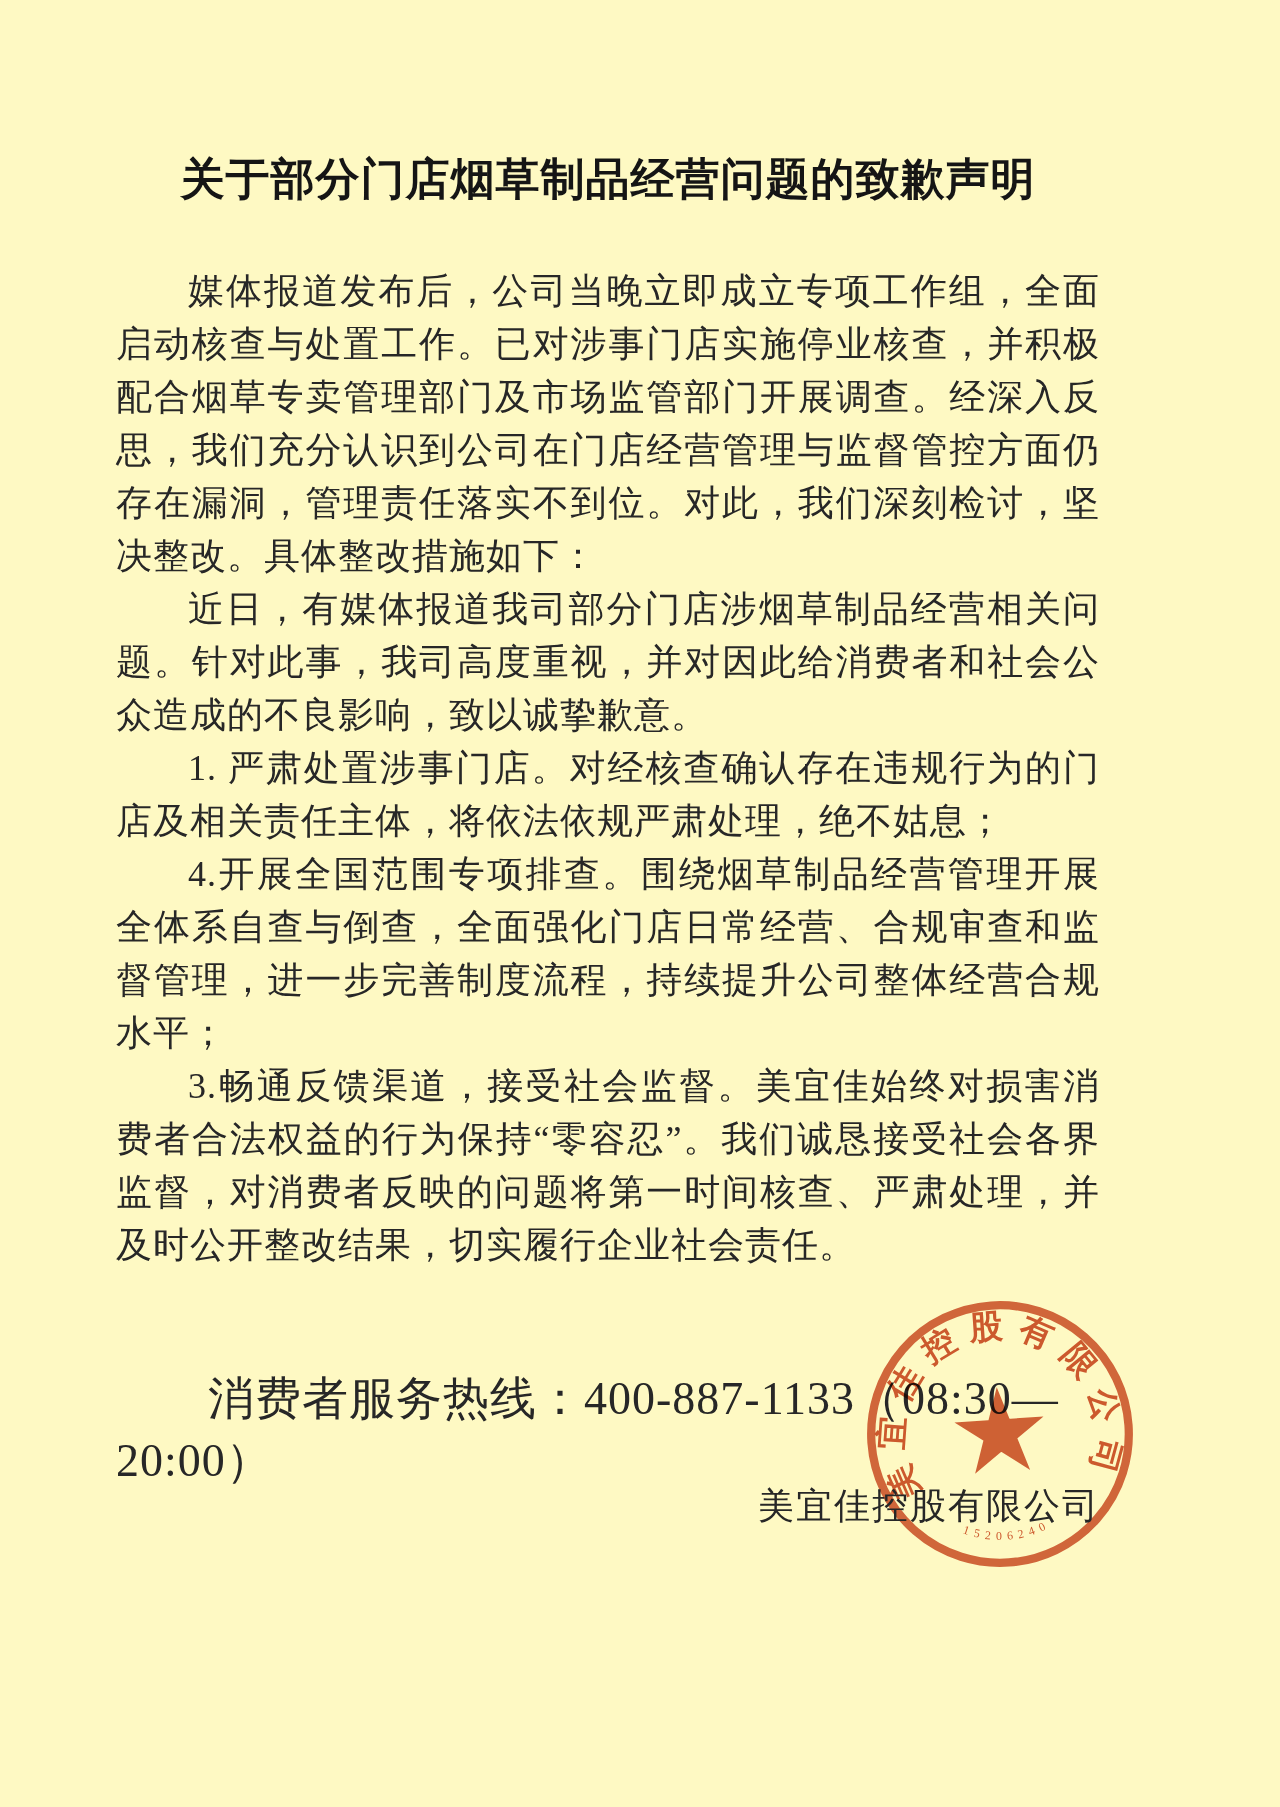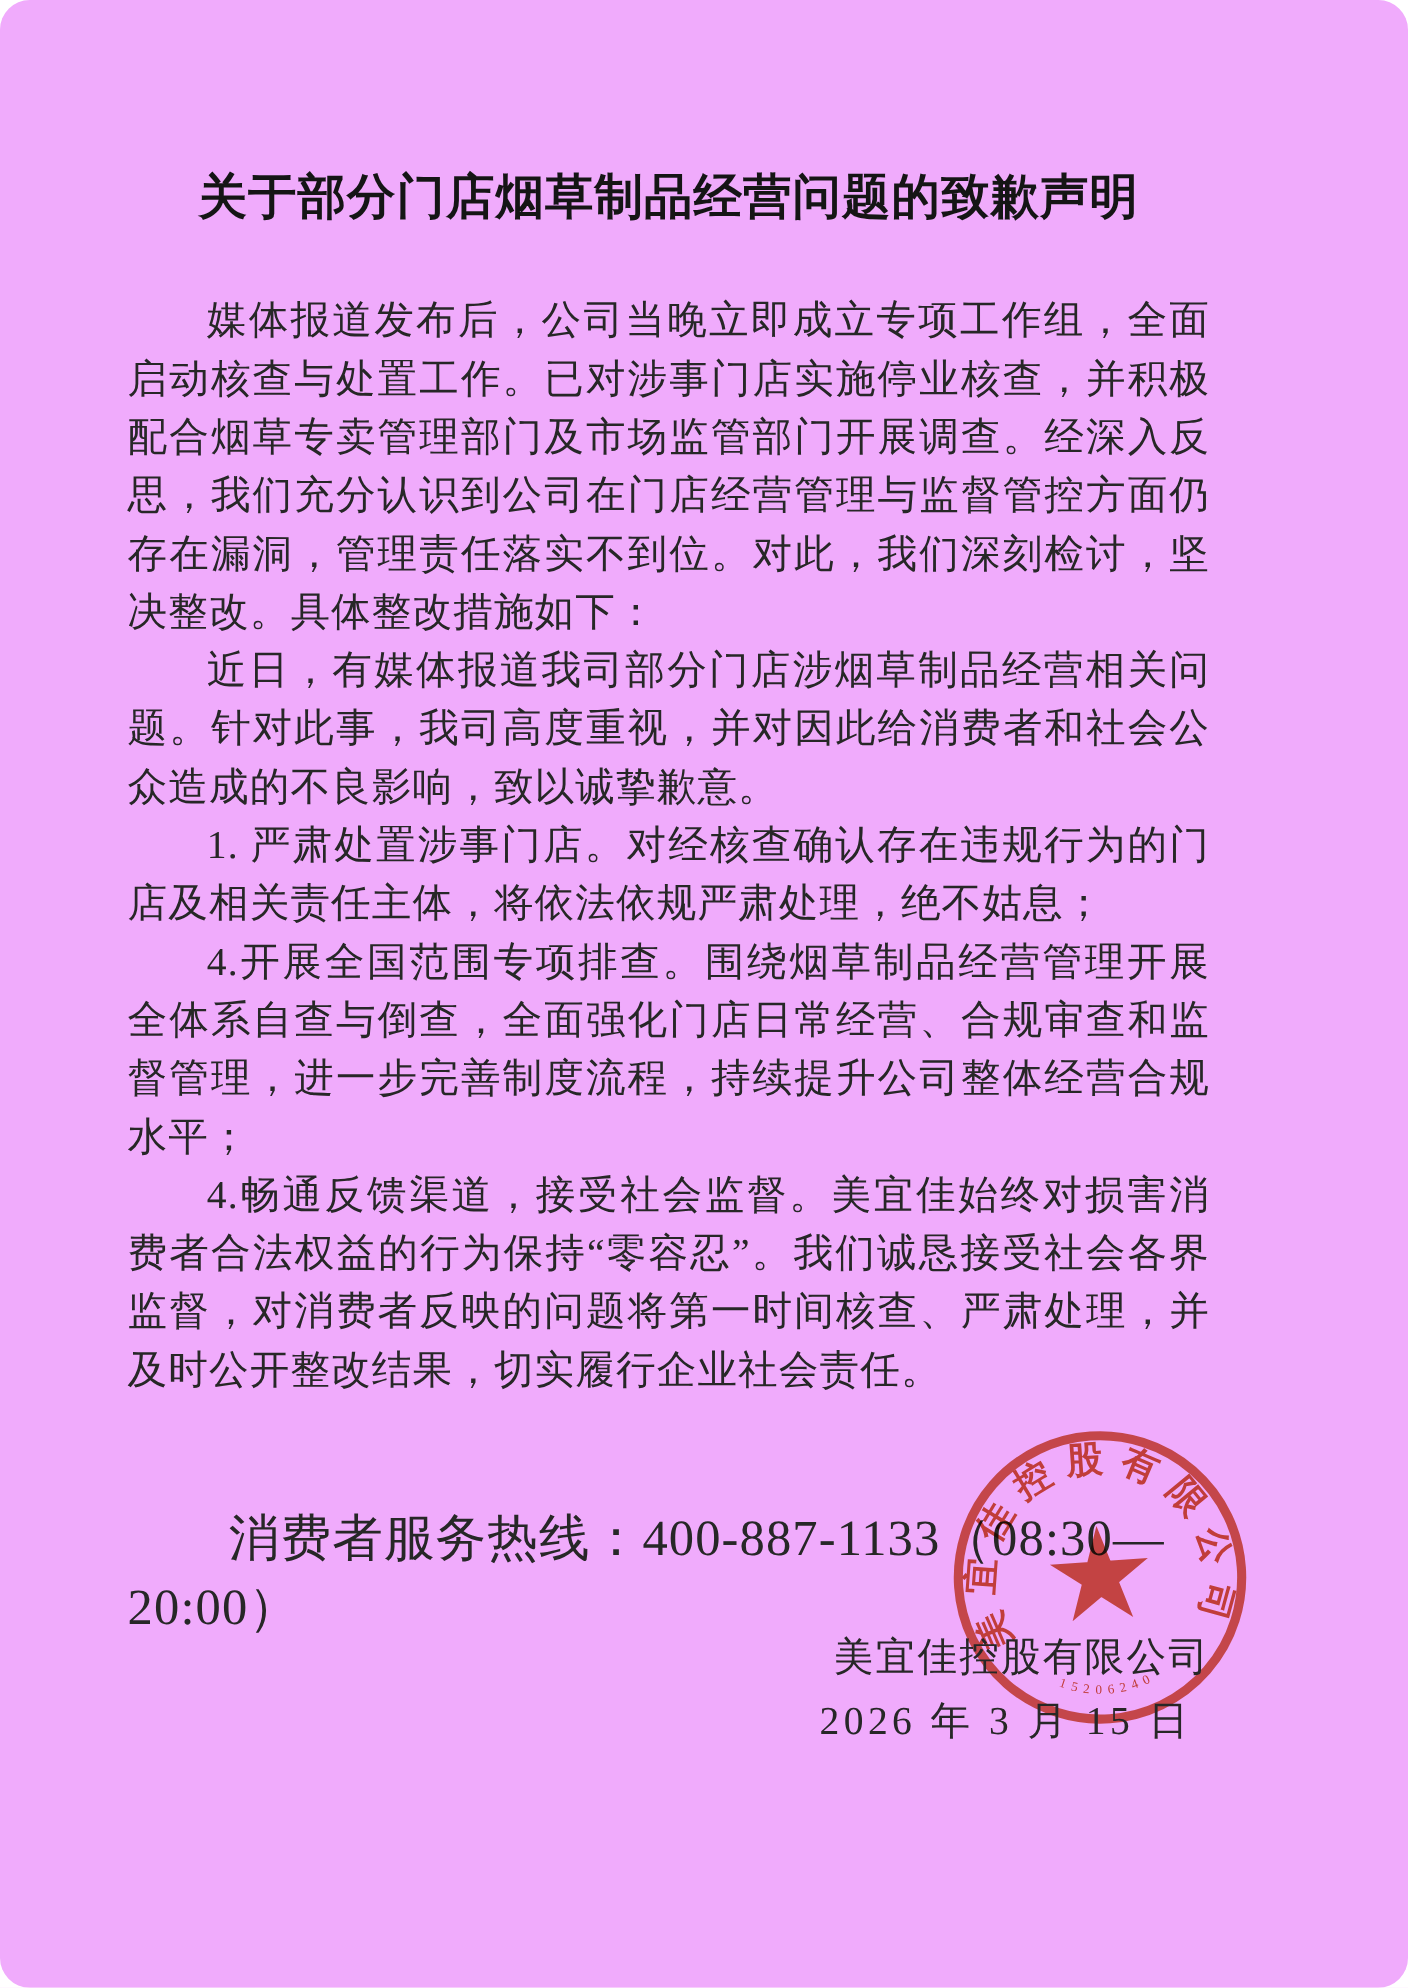--- a/index.html
+++ b/index.html
@@ -4,24 +4,23 @@
 <style>
   html, body { margin: 0; padding: 0; }
   body {
     width: 1280px; height: 1807px;
     background: #ffffff;
     font-family: "Liberation Serif", "DejaVu Serif", serif;
   }
   .page {
     position: relative;
     width: 1280px; height: 1807px;
-    background: #f0abfc;
+    background: #fef9c3;
     overflow: hidden;
     color: #272727;
-    border-radius: 27px;
   }
   .title {
     margin: 0;
     padding: 150px 180px 0 116px;
     text-align: center;
     font-size: 44px;
     font-weight: 700;
     letter-spacing: 1px;
     color: #151515;
   }
@@ -72,21 +71,21 @@
 
 <div class="page">
 
   <h1 class="title">关于部分门店烟草制品经营问题的致歉声明</h1>
 
   <div class="content">
     <p>媒体报道发布后，公司当晚立即成立专项工作组，全面启动核查与处置工作。已对涉事门店实施停业核查，并积极配合烟草专卖管理部门及市场监管部门开展调查。经深入反思，我们充分认识到公司在门店经营管理与监督管控方面仍存在漏洞，管理责任落实不到位。对此，我们深刻检讨，坚决整改。具体整改措施如下：</p>
     <p>近日，有媒体报道我司部分门店涉烟草制品经营相关问题。针对此事，我司高度重视，并对因此给消费者和社会公众造成的不良影响，致以诚挚歉意。</p>
     <p>1. 严肃处置涉事门店。对经核查确认存在违规行为的门店及相关责任主体，将依法依规严肃处理，绝不姑息；</p>
     <p>4.开展全国范围专项排查。围绕烟草制品经营管理开展全体系自查与倒查，全面强化门店日常经营、合规审查和监督管理，进一步完善制度流程，持续提升公司整体经营合规水平；</p>
-    <p>4.畅通反馈渠道，接受社会监督。美宜佳始终对损害消费者合法权益的行为保持“零容忍”。我们诚恳接受社会各界监督，对消费者反映的问题将第一时间核查、严肃处理，并及时公开整改结果，切实履行企业社会责任。</p>
+    <p>3.畅通反馈渠道，接受社会监督。美宜佳始终对损害消费者合法权益的行为保持“零容忍”。我们诚恳接受社会各界监督，对消费者反映的问题将第一时间核查、严肃处理，并及时公开整改结果，切实履行企业社会责任。</p>
   </div>
 
   <p class="hotline">消费者服务热线：400-887-1133（08:30—20:00）</p>
 
   <div class="seal">
     <svg viewBox="0 0 300 300" width="276" height="276" xmlns="http://www.w3.org/2000/svg">
       <defs>
         <path id="sealTopArc" d="M 51.3,185.9 A 105,105 0 1 1 248.7,185.9" fill="none"></path>
         <path id="sealBottomArc" d="M 70,232 A 113,113 0 0 0 230,232" fill="none"></path>
       </defs>
@@ -96,15 +95,14 @@
         <textPath href="#sealTopArc" startOffset="50%" text-anchor="middle">美宜佳控股有限公司</textPath>
       </text>
       <text font-size="13" fill="#c94e2b" letter-spacing="6">
         <textPath href="#sealBottomArc" startOffset="50%" text-anchor="middle">15206240</textPath>
       </text>
     </svg>
   </div>
 
   <p class="company-line">美宜佳控股有限公司</p>
 
-  <p class="date-line">2026 年 3 月 15 日</p>
 
 </div>
 
 </body></html>

